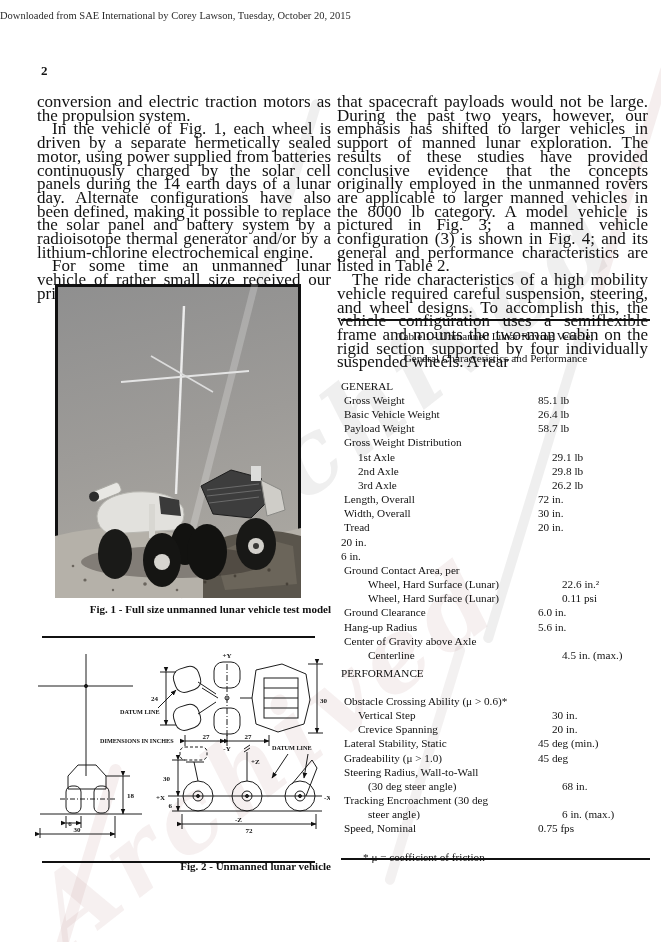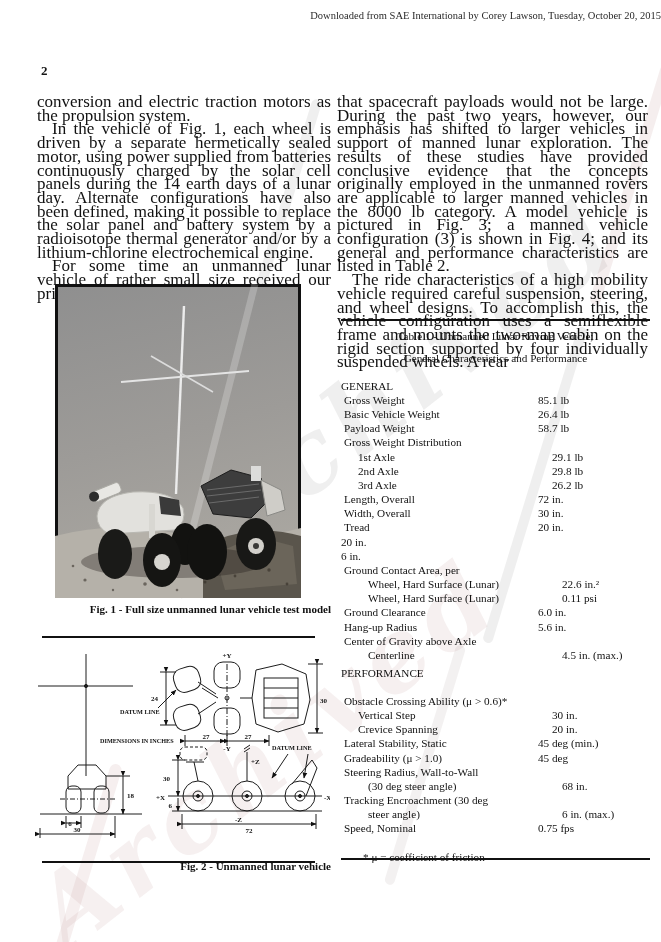--- a/index.html
+++ b/index.html
@@ -11,21 +11,21 @@
   .abs{position:absolute}
 
   
   .wm-text{
     position:absolute;font-family:"DejaVu Serif",serif;font-style:italic;font-weight:bold;
     font-size:100px;letter-spacing:8px;white-space:nowrap;pointer-events:none;
     transform:rotate(-38deg);transform-origin:left top;
   }
   .wm-slash{position:absolute;border-radius:6px;transform:rotate(17deg);pointer-events:none}
 
-  #header{top:10px;left:0;width:661px;text-align:right;font-size:10.5px;color:#2a2a2a}
+  #header{top:10px;left:0;width:661px;text-align:left;font-size:10.5px;color:#2a2a2a}
   #pagenum{top:63px;left:41px;font-size:13px;font-weight:bold}
 
   .col{font-size:17px;line-height:13.7px;text-align:justify;color:#111}
   #leftcol{top:95px;left:37px;width:294px}
   #rightcol{top:95px;left:337px;width:311px}
   .para{margin:0;text-indent:15px}
   .para.first{text-indent:0}
 
   .rule{position:absolute;background:#111;height:2px}
 

